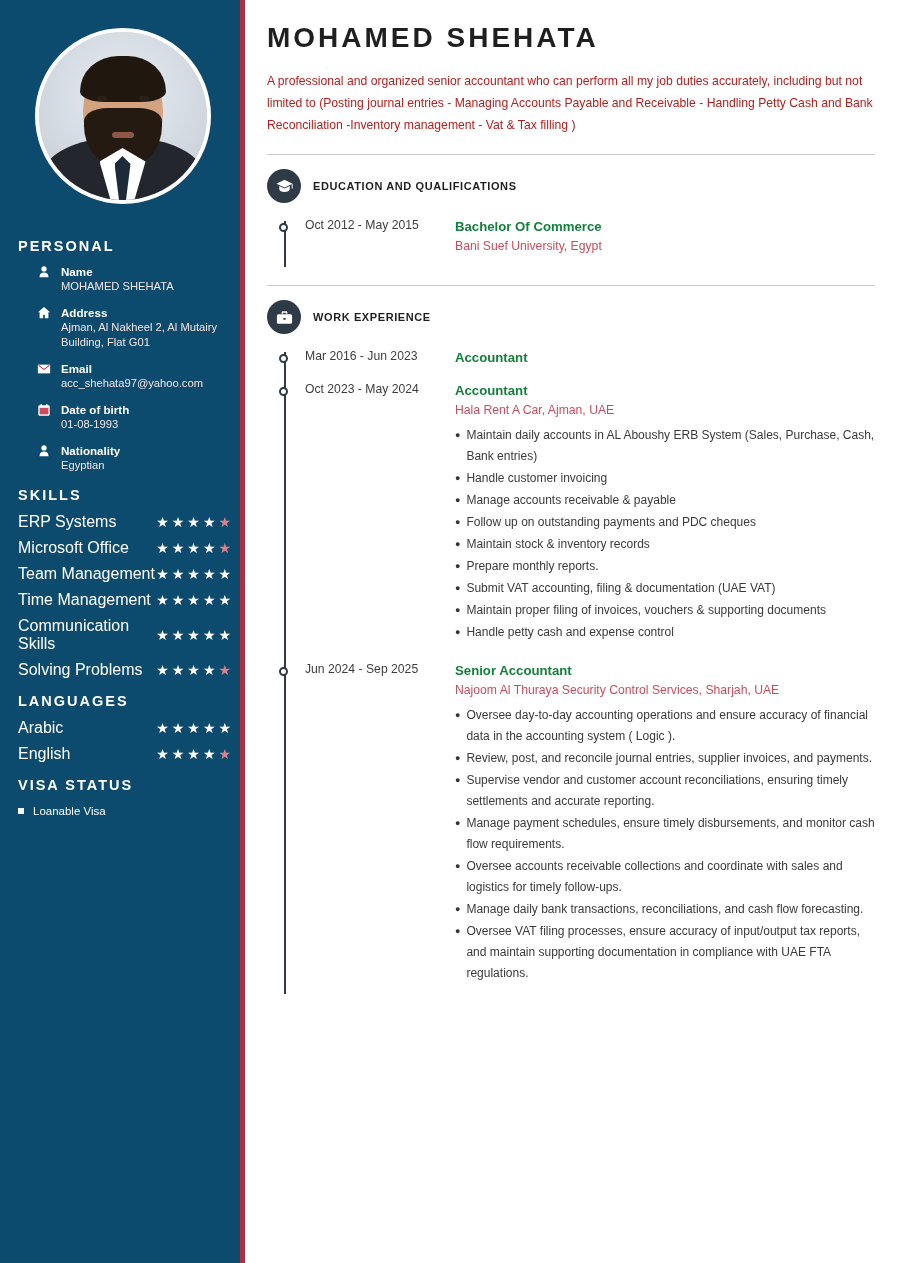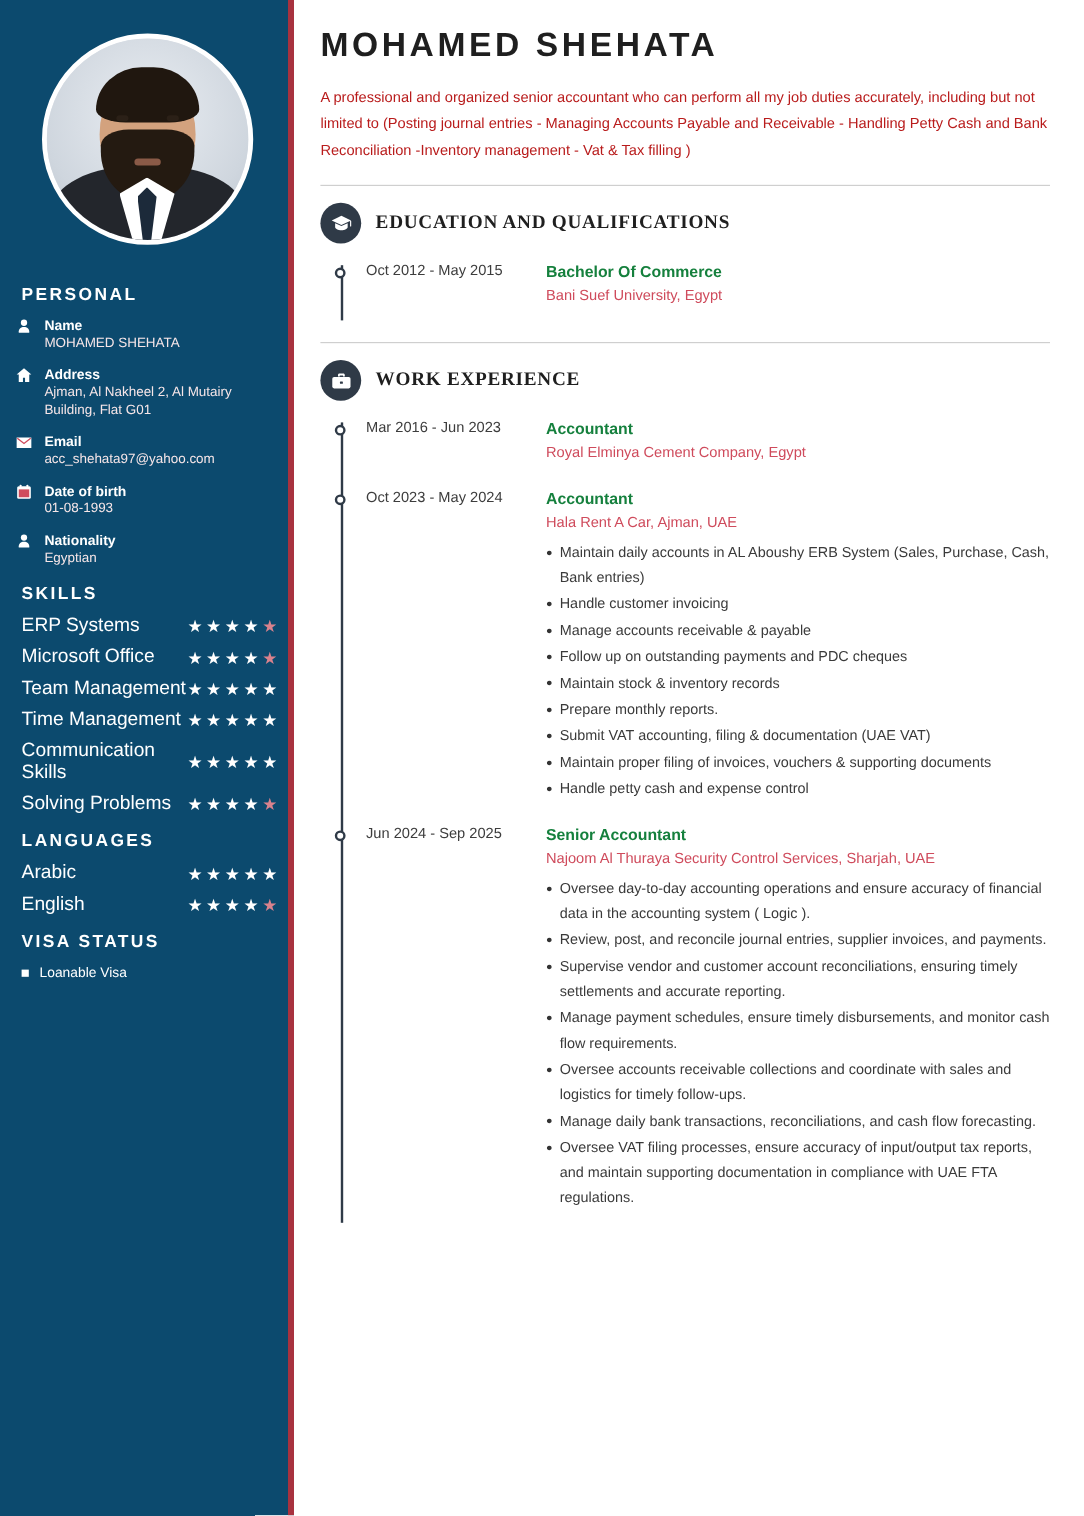--- a/index.html
+++ b/index.html
@@ -88,21 +88,21 @@
   .ph-eye { position: absolute; top: 64px; width: 10px; height: 5px; background: #2b2017; border-radius: 3px; }
   .ph-eye.l { left: 50%; margin-left: -26px; }
   .ph-eye.r { left: 50%; margin-left: 16px; }
 
   .side-section-title {
     font-size: 14.5px;
     letter-spacing: 2px;
     font-weight: bold;
     margin: 14px 0 10px 18px;
   }
-  .contact-list { padding: 0 14px 0 10px; }
+  .contact-list { padding: 0 14px 0 34px; }
   .contact-item {
     display: flex;
     align-items: flex-start;
     margin-bottom: 11px;
   }
   .contact-icon {
     width: 20px; flex: 0 0 20px;
     display: flex; align-items: flex-start; justify-content: center;
     margin-top: 1px;
   }
@@ -150,21 +150,21 @@
     display: flex; align-items: center; gap: 12px;
     margin-bottom: 14px;
   }
   .sec-icon {
     width: 34px; height: 34px; border-radius: 50%;
     background: #2f3a47;
     display: flex; align-items: center; justify-content: center;
     flex: 0 0 34px;
   }
   .sec-title {
-    font-size: 16px; letter-spacing: 0.6px; color: #1f1f1f; font-weight: bold; font-family: Liberation Serif, serif;
+    font-size: 11px; letter-spacing: 0.6px; color: #1f1f1f; font-weight: bold;
   }
 
   .timeline { position: relative; padding-left: 18px; }
   .tl-line {
     position: absolute; left: 17px; top: 4px; bottom: 4px;
     width: 2px; background: #2f3a47;
   }
   .entry {
     position: relative;
     display: flex;
@@ -429,21 +429,20 @@
       <span class="sec-title">WORK EXPERIENCE</span>
     </div>
 
     <div class="timeline" id="experience-timeline">
         <div class="tl-line"></div>
         <div class="entry">
           <span class="dot"></span>
           <div class="entry-date">Mar 2016 - Jun 2023</div>
           <div class="entry-body">
             <div class="entry-role">Accountant</div>
-            <div class="entry-org">Royal Elminya Cement Company, Egypt</div>
             <div class="spacer-sm"></div>
           </div>
         </div>
         <div class="entry">
           <span class="dot"></span>
           <div class="entry-date">Oct 2023 - May 2024</div>
           <div class="entry-body">
             <div class="entry-role">Accountant</div>
             <div class="entry-org">Hala Rent A Car, Ajman, UAE</div>
             <div class="bullets">

